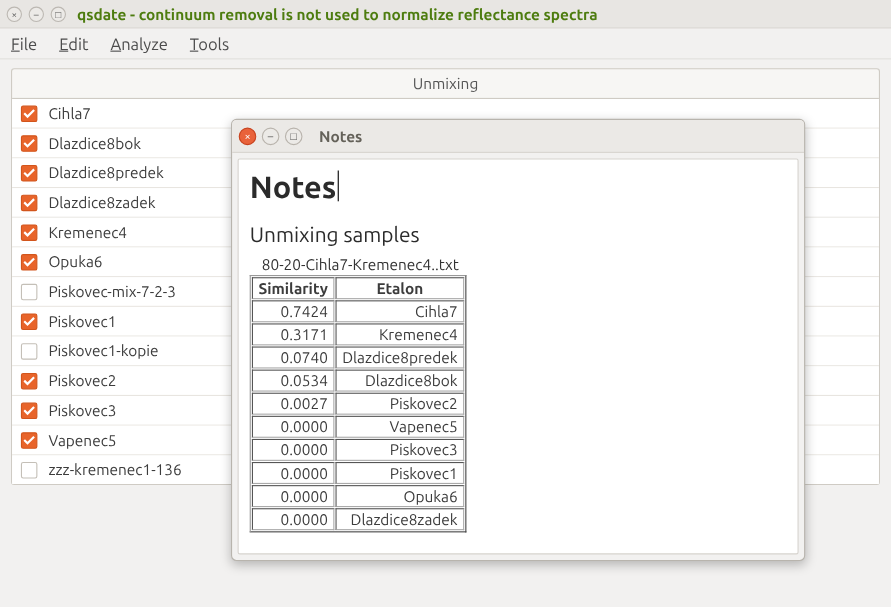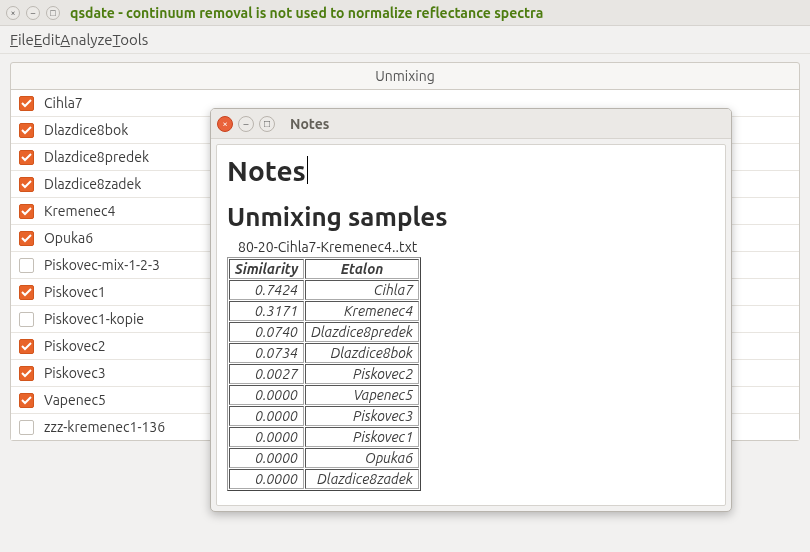--- a/index.html
+++ b/index.html
@@ -39,20 +39,21 @@
     font-weight: bold;
     color: #4d7c0f;
     margin-left: 4px;
   }
   
   .menubar {
     height: 28px;
     display: flex;
     align-items: center;
     padding: 0 10px;
+    gap: 20px;
     background: #f2f1f0;
     border-bottom: 1px solid #e2e0dc;
   }
   .menu-item {
     color: #4c4c4c;
     font-size: 15px;
     cursor: pointer;
   }
   .menu-item .ul { text-decoration: underline; }
   
@@ -148,37 +149,36 @@
     display: inline-block;
   }
   .caret {
     display: inline-block;
     width: 1px; height: 28px;
     background: #000;
     vertical-align: -3px;
     margin-left: 1px;
   }
   .notes-h2 {
-    font-size: 26px;
-    font-weight: bold;
+    font-size: 19px;
+    font-weight: normal;
     margin: 10px 0 8px 0;
     color: #2b2b2b;
   }
   .caption {
     font-size: 14px;
     color: #333;
     margin-bottom: 2px;
     margin-left: 11px;
   }
   .sim-table {
     border-collapse: separate;
     border-spacing: 1px;
     border: 1px outset #999;
     font-size: 14px;
-    font-style: italic;
   }
   .sim-table th, .sim-table td {
     border: 1px inset #aaa;
     padding: 1px 5px;
     text-align: right;
     background: #fff;
   }
   .sim-table th {
     font-weight: bold;
     text-align: center;
@@ -248,21 +248,21 @@
         <div class="et-row">
           <span class="chk checked">
             <svg width="11" height="11" viewBox="0 0 11 11">
               <path d="M1 5 L4 8 L10 2" stroke="#fff" stroke-width="2" fill="none"></path>
             </svg>
           </span>
           <span class="et-label">Opuka6</span>
         </div>
         <div class="et-row">
           <span class="chk"></span>
-          <span class="et-label">Piskovec-mix-1-2-3</span>
+          <span class="et-label">Piskovec-mix-7-2-3</span>
         </div>
         <div class="et-row">
           <span class="chk checked">
             <svg width="11" height="11" viewBox="0 0 11 11">
               <path d="M1 5 L4 8 L10 2" stroke="#fff" stroke-width="2" fill="none"></path>
             </svg>
           </span>
           <span class="et-label">Piskovec1</span>
         </div>
         <div class="et-row">
@@ -326,21 +326,21 @@
           </tr>
           <tr>
             <td>0.3171</td>
             <td>Kremenec4</td>
           </tr>
           <tr>
             <td>0.0740</td>
             <td>Dlazdice8predek</td>
           </tr>
           <tr>
-            <td>0.0734</td>
+            <td>0.0534</td>
             <td>Dlazdice8bok</td>
           </tr>
           <tr>
             <td>0.0027</td>
             <td>Piskovec2</td>
           </tr>
           <tr>
             <td>0.0000</td>
             <td>Vapenec5</td>
           </tr>

